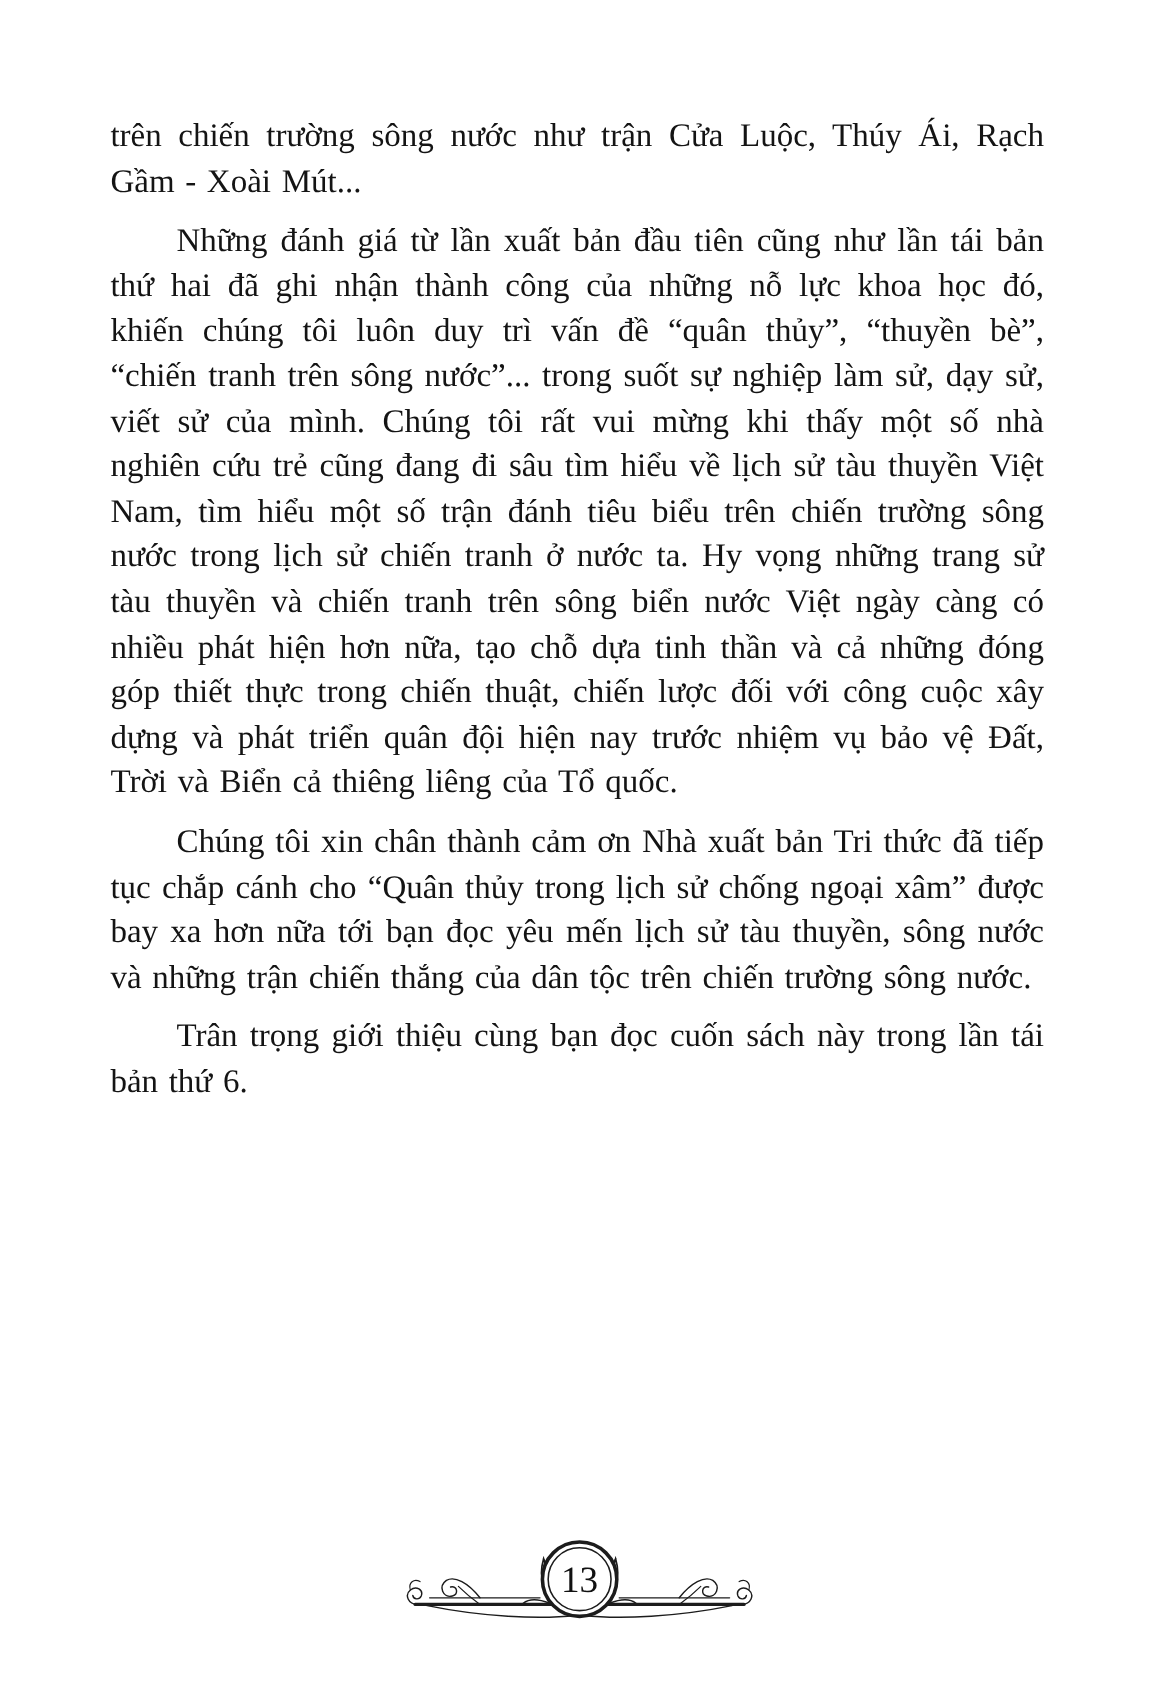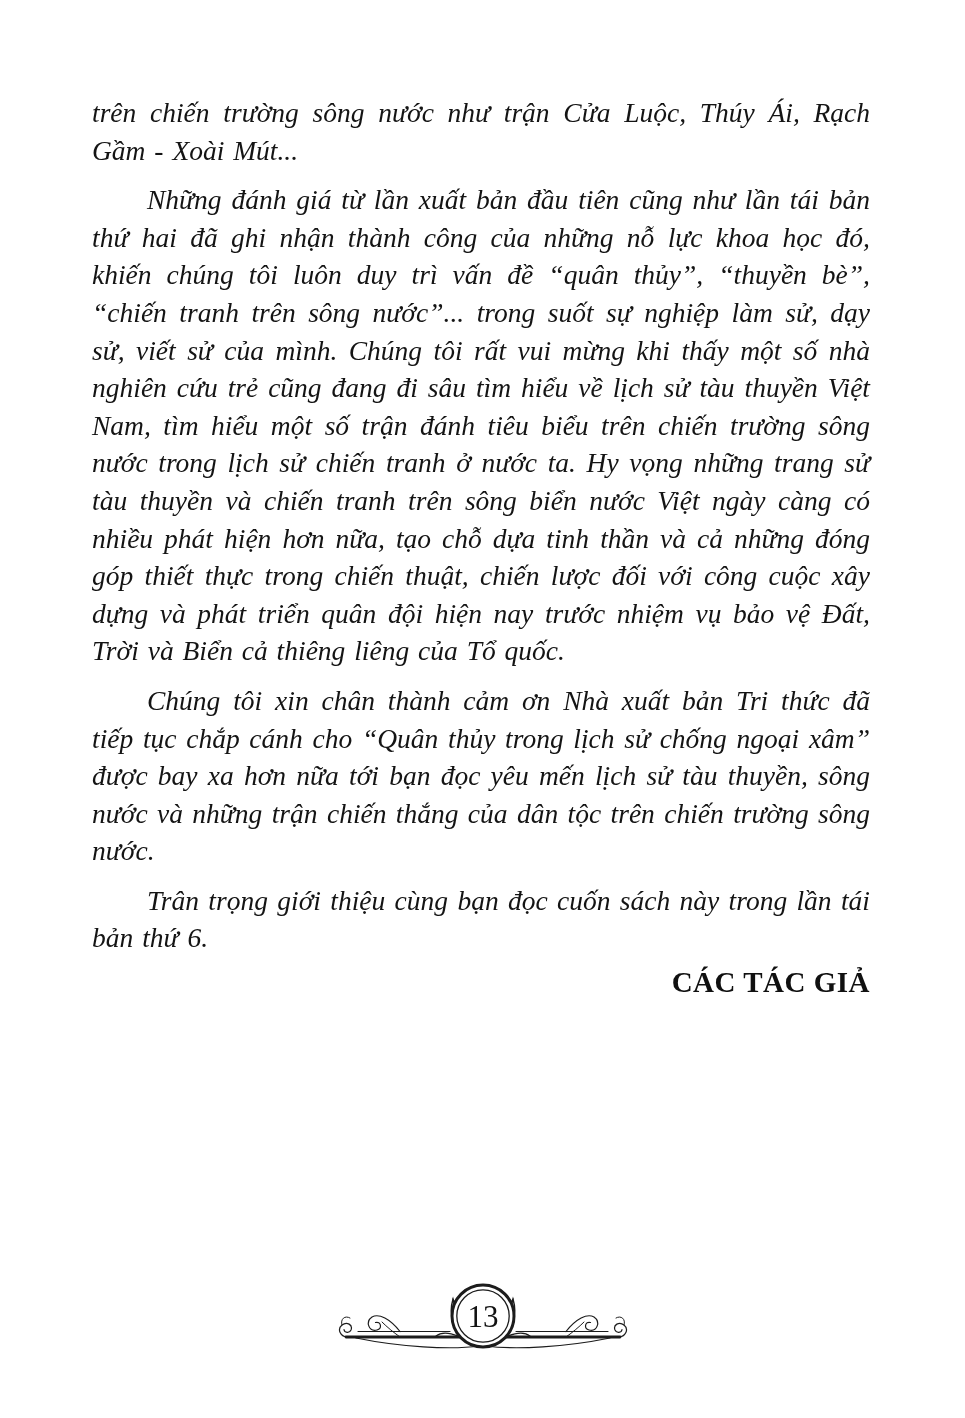--- a/index.html
+++ b/index.html
@@ -16,21 +16,20 @@
     font-family: "Liberation Serif", "DejaVu Serif", serif;
     color: #141414;
   }
   .text-block {
     position: absolute;
     left: 92px;
     top: 94px;
     width: 778px;
   }
   .para {
-    font-style: italic;
     font-size: 27.5px;
     line-height: 37.6px;
     text-align: justify;
     margin: 0 0 9px 0;
     word-spacing: 2px;
     color: #141414;
   }
   .para.indent {
     text-indent: 55px;
     margin-top: 12px;
@@ -72,23 +71,20 @@
 
   <div class="text-block">
     <p class="para">trên chiến trường sông nước như trận Cửa Luộc, Thúy Ái, Rạch Gầm - Xoài Mút...</p>
 
     <p class="para indent">Những đánh giá từ lần xuất bản đầu tiên cũng như lần tái bản thứ hai đã ghi nhận thành công của những nỗ lực khoa học đó, khiến chúng tôi luôn duy trì vấn đề “quân thủy”, “thuyền bè”, “chiến tranh trên sông nước”... trong suốt sự nghiệp làm sử, dạy sử, viết sử của mình. Chúng tôi rất vui mừng khi thấy một số nhà nghiên cứu trẻ cũng đang đi sâu tìm hiểu về lịch sử tàu thuyền Việt Nam, tìm hiểu một số trận đánh tiêu biểu trên chiến trường sông nước trong lịch sử chiến tranh ở nước ta. Hy vọng những trang sử tàu thuyền và chiến tranh trên sông biển nước Việt ngày càng có nhiều phát hiện hơn nữa, tạo chỗ dựa tinh thần và cả những đóng góp thiết thực trong chiến thuật, chiến lược đối với công cuộc xây dựng và phát triển quân đội hiện nay trước nhiệm vụ bảo vệ Đất, Trời và Biển cả thiêng liêng của Tổ quốc.</p>
 
     <p class="para indent">Chúng tôi xin chân thành cảm ơn Nhà xuất bản Tri thức đã tiếp tục chắp cánh cho “Quân thủy trong lịch sử chống ngoại xâm” được bay xa hơn nữa tới bạn đọc yêu mến lịch sử tàu thuyền, sông nước và những trận chiến thắng của dân tộc trên chiến trường sông nước.</p>
 
     <p class="para indent">Trân trọng giới thiệu cùng bạn đọc cuốn sách này trong lần tái bản thứ 6.</p>
 
-    <div class="author-line">
-      <span class="author-sig">CÁC TÁC GIẢ</span>
-    </div>
   </div>
 
   <div class="footer-ornament">
     <svg viewBox="0 0 290 95" xmlns="http://www.w3.org/2000/svg">
       <g stroke="#1c1c1c" fill="none" stroke-linecap="round">
 
         <g id="leftFlourish">
 
           <path d="M 8 67 H 145" stroke-width="2.8"></path>
 

